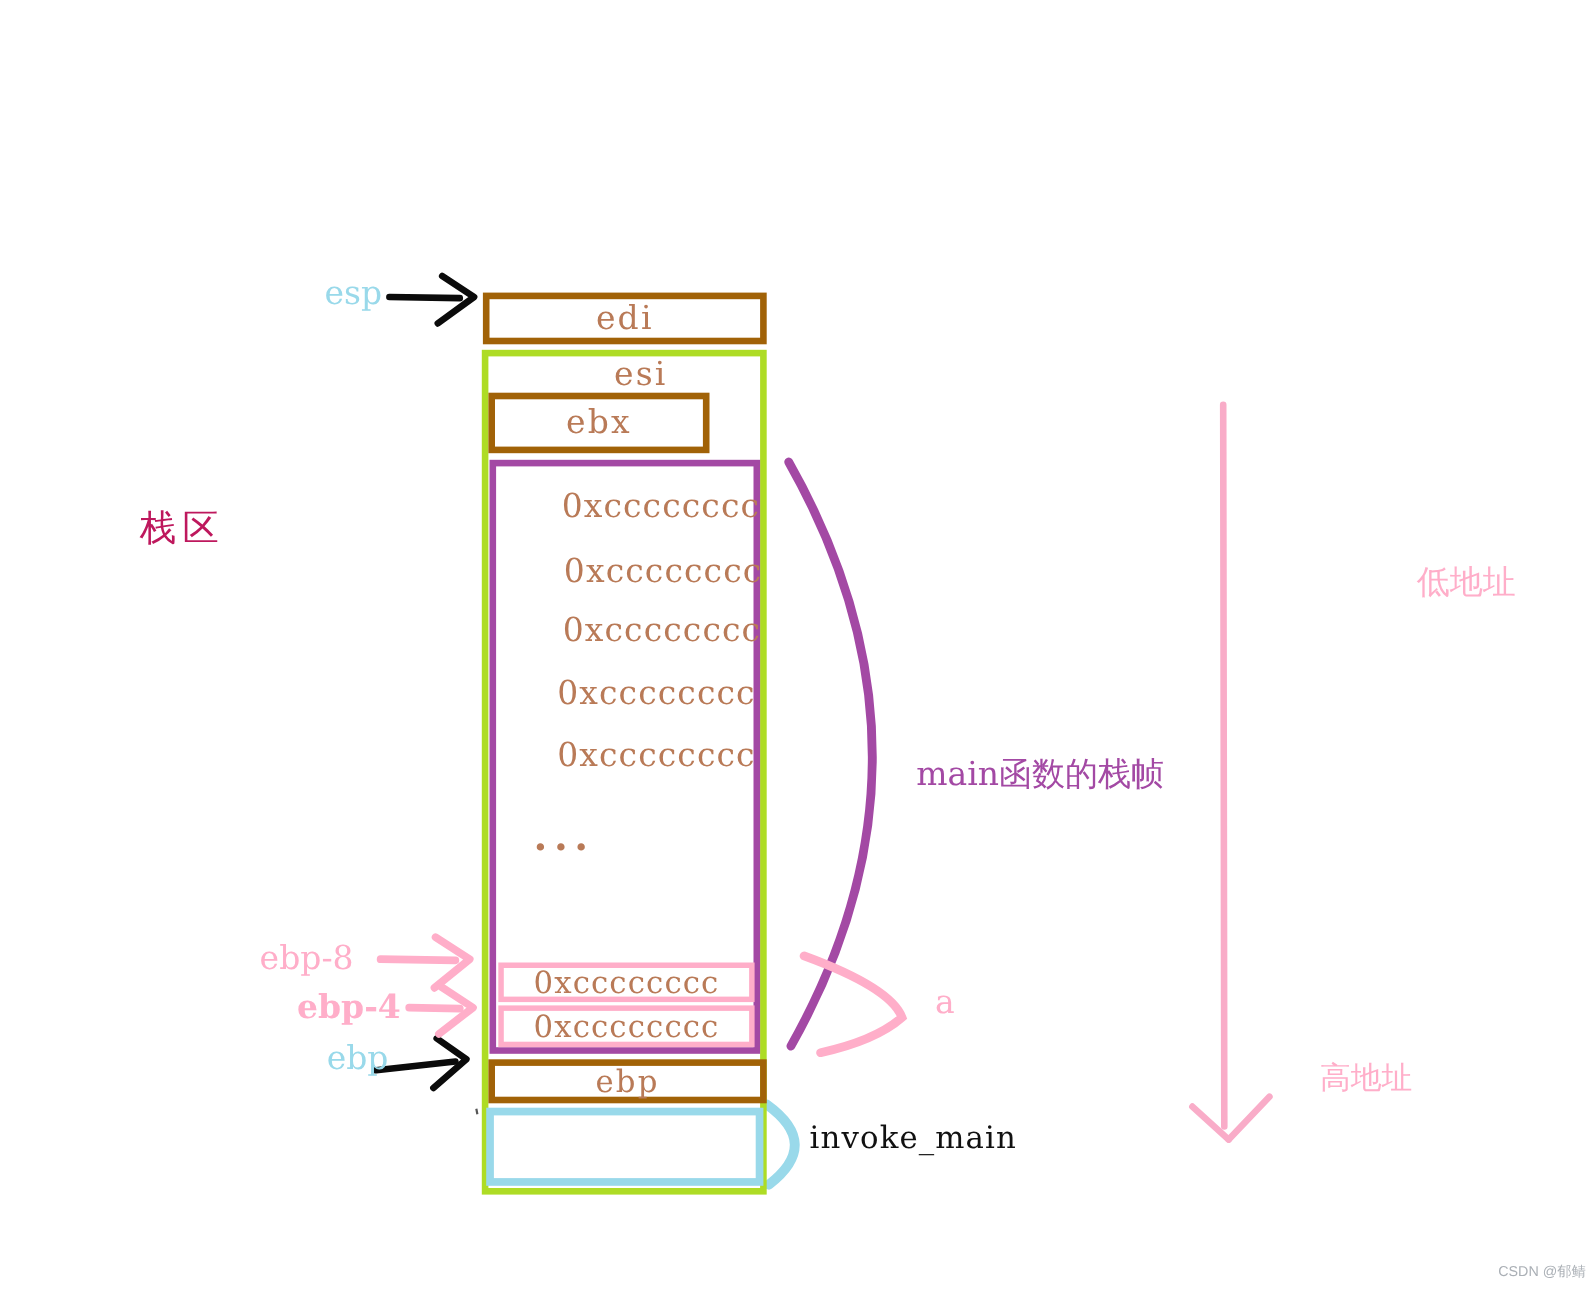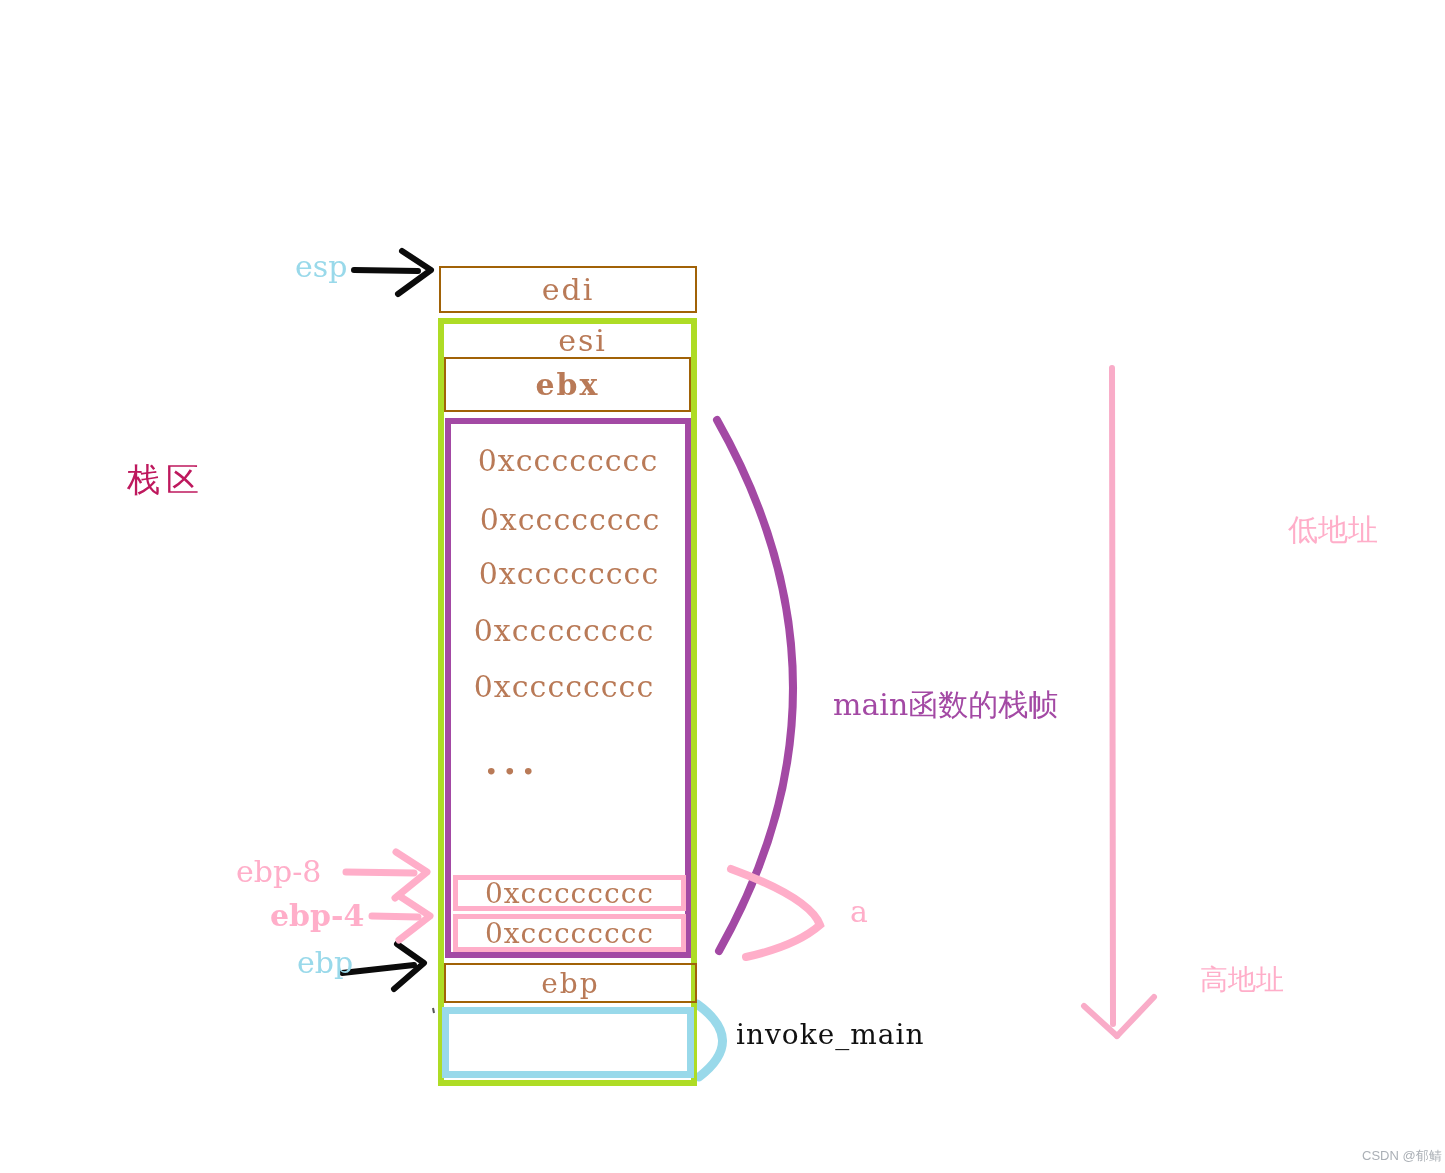--- a/index.html
+++ b/index.html
@@ -11,27 +11,27 @@
     font-family:"DejaVu Serif","Liberation Serif",serif;
   }
   .abs{position:absolute;}
   .txt{white-space:nowrap;line-height:1.1;}
   .c-pink{color:#FFAEC9;}
   .c-cyan{color:#99D9EA;}
   .c-purple{color:#A349A4;}
   .c-black{color:#111111;text-align:center;}
   
   .slotbox{box-sizing:border-box;display:flex;align-items:center;justify-content:center;}
-  .b-brown{border:2px solid #a16207;}
+  .b-brown{border:6px solid #a16207;}
   .b-pink{border:5px solid #FFAEC9;}
   .b-purple{border:6px solid #A349A4;}
   .b-lime{border:6px solid #AEDC25;}
   .b-blue{border:7px solid #99D9EA;}
   .regtext{font-size:30px;color:#B97A57;letter-spacing:2px;}
-  .filltext{font-size:30px;color:#B97A57;letter-spacing:1px;text-align:center;}
+  .filltext{font-size:30px;color:#B97A57;letter-spacing:1px;text-align:right;}
   
   .lbl{font-size:30px;}
   .region-label{font-size:33px;color:#be185d;letter-spacing:6px;}
   .watermark{font-family:"Liberation Sans",sans-serif;font-size:13px;color:#ABB0B6;}
   svg{position:absolute;left:0;top:0;}
 </style>
 </head>
 <body>
 
 <div class="canvas">
@@ -82,21 +82,21 @@
   <div class="abs slotbox b-brown" style="left:439px;top:266px;width:258px;height:47px;">
     <span class="regtext">edi</span>
   </div>
 
   <div class="abs b-lime" style="left:438px;top:318px;width:259px;height:768px;box-sizing:border-box;"></div>
 
   <div class="abs slotbox" style="left:445px;top:322px;width:246px;height:36px;padding-left:29px;">
     <span class="regtext">esi</span>
   </div>
 
-  <div class="abs slotbox b-brown" style="left:444px;top:357px;width:247px;height:55px;font-weight:bold;">
+  <div class="abs slotbox b-brown" style="left:444px;top:357px;width:201px;height:55px;">
     <span class="regtext">ebx</span>
   </div>
 
   <div class="abs b-purple" style="left:445px;top:418px;width:246px;height:540px;box-sizing:border-box;"></div>
 
   <div class="abs txt filltext" style="left:445px;top:444px;width:246px;">0xcccccccc</div>
   <div class="abs txt filltext" style="left:447px;top:503px;width:246px;">0xcccccccc</div>
   <div class="abs txt filltext" style="left:446px;top:557px;width:246px;">0xcccccccc</div>
   <div class="abs txt filltext" style="left:441px;top:614px;width:246px;">0xcccccccc</div>
   <div class="abs txt filltext" style="left:441px;top:670px;width:246px;">0xcccccccc</div>

